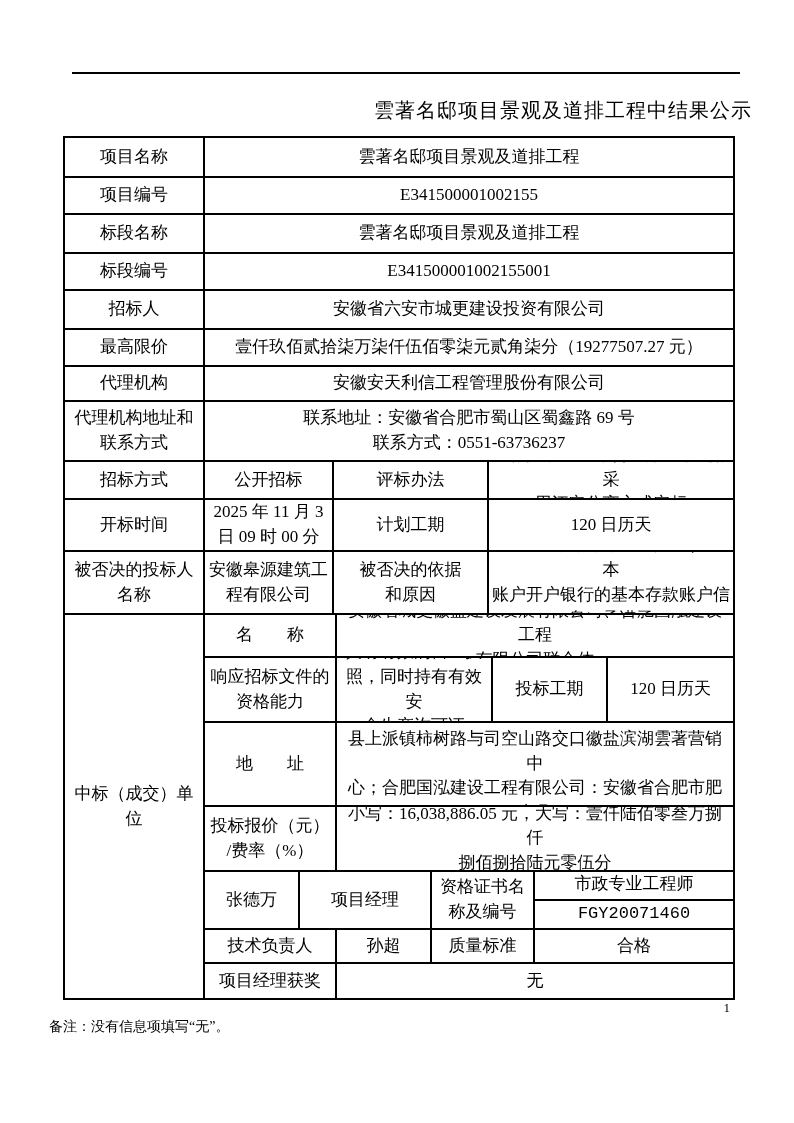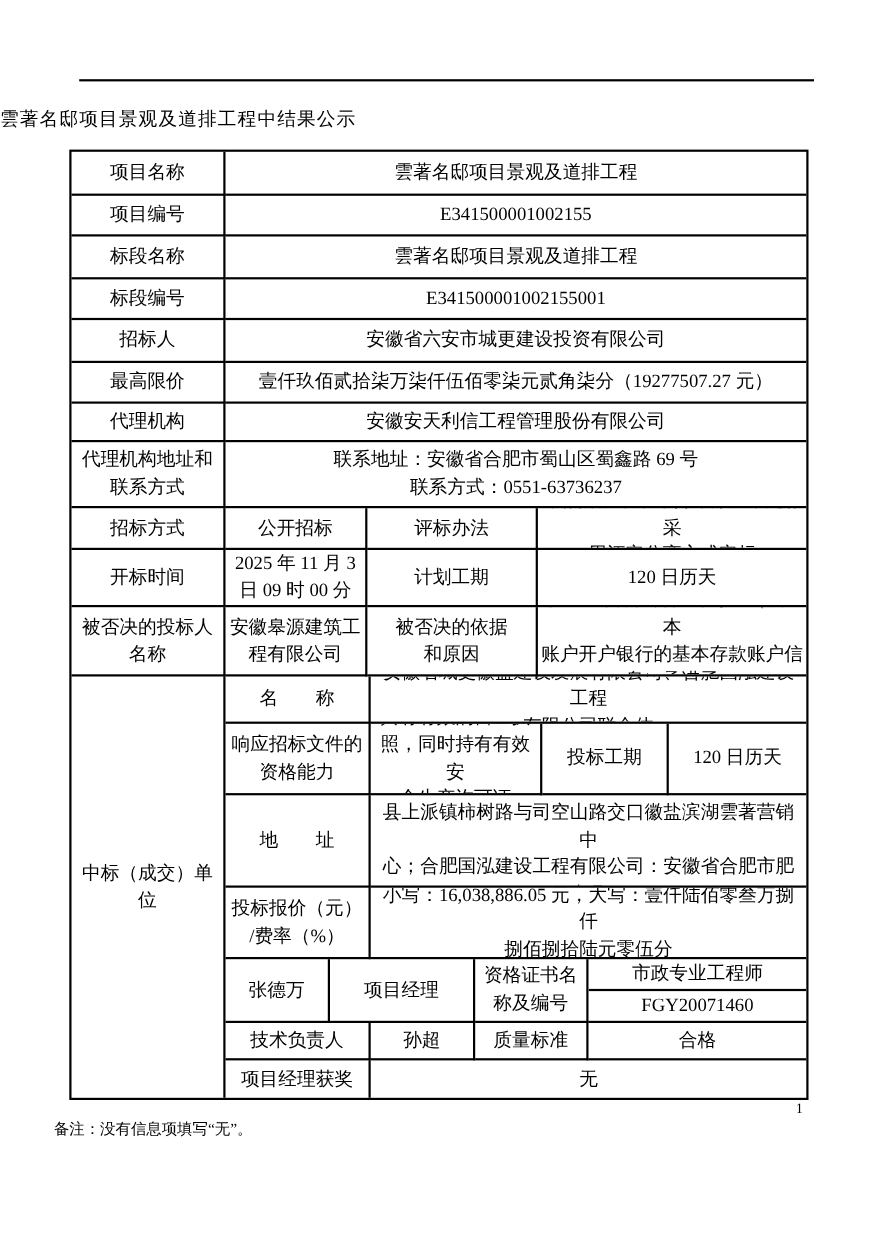--- a/index.html
+++ b/index.html
@@ -6,21 +6,21 @@
   html,body { background:#ffffff; }
   body {
     width:794px; height:1123px; position:relative;
     font-family:"Liberation Serif","DejaVu Serif",serif;
     color:#000;
   }
   .page { position:absolute; inset:0; background:#fff; }
   .header-rule { position:absolute; left:72px; top:72px; width:668px; height:2px; background:#000; }
   .doc-title {
     position:absolute; left:0; top:97px; width:752px;
-    text-align:left; font-size:17px; letter-spacing:1px;
+    text-align:right; font-size:20px; letter-spacing:1px;
   }
   .tbl {
     position:absolute; left:63px; top:136px; width:672px;
     border:2px solid #000; display:flex; flex-direction:column;
   }
   .row { display:flex; width:100%; }
   .sub { flex:1; display:flex; flex-direction:column; min-width:0; }
   .srow { display:flex; width:100%; }
   .c {
     border-right:2px solid #000; border-bottom:2px solid #000;
@@ -33,21 +33,21 @@
   .flex1 { flex:1; }
   .w140 { width:140px; flex:0 0 140px; }
   .w129 { width:129px; flex:0 0 129px; }
   .w155 { width:155px; flex:0 0 155px; }
   .w132 { width:132px; flex:0 0 132px; }
   .w156 { width:156px; flex:0 0 156px; }
   .w115 { width:115px; flex:0 0 115px; }
   .w95  { width:95px;  flex:0 0 95px; }
   .w103 { width:103px; flex:0 0 103px; }
   .split { flex-direction:column; padding:0; align-items:stretch; }
-  .shalf { flex:1; display:flex; align-items:center; justify-content:center; white-space:pre-line; }
+  .shalf { flex:1; display:flex; align-items:center; justify-content:center; white-space:pre-line;font-family:Liberation Mono, monospace; }
   .shalf-top { border-bottom:2px solid #000; }
   .page-num { position:absolute; right:64px; top:1000px; font-size:13px; }
   .note { position:absolute; left:49px; top:1018px; font-size:14px; }
   .h40{height:40px}.h37{height:37px}.h39{height:39px}.h35{height:35px}.h57{height:60px}
   .h38{height:38px}.h52{height:52px}.h63{height:63px}.h383{height:383px}
   .h43{height:43px}.h65{height:65px}.h84{height:84px}.h48{height:65px}.h66{height:66px}
 </style>
 </head>
 <body>
 

